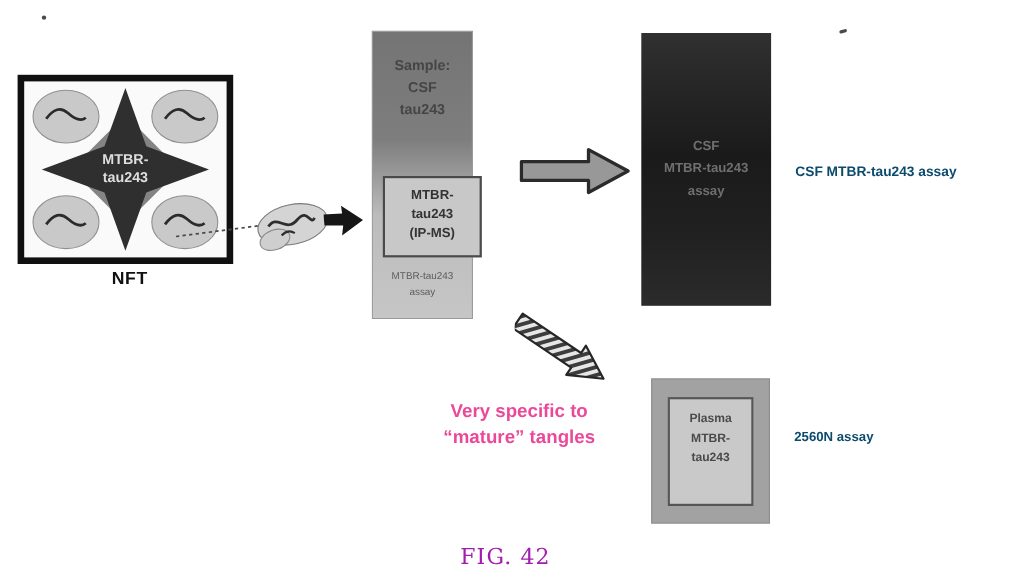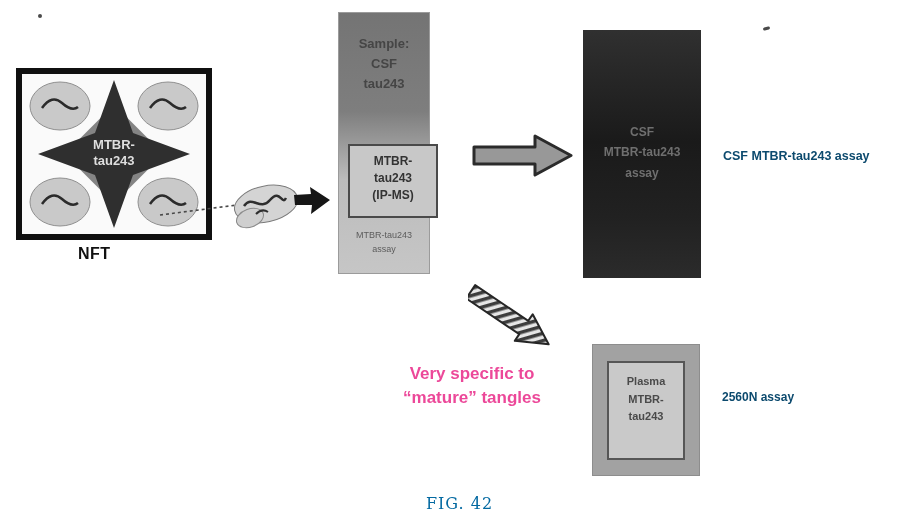--- a/index.html
+++ b/index.html
@@ -5,30 +5,30 @@
   html,body{margin:0;padding:0;background:#ffffff;}
   .page{position:relative;width:919px;height:521px;background:#ffffff;overflow:hidden;
         font-family:"Liberation Sans",sans-serif;}
   .mark{position:absolute;background:#4a4a4a;}
   .mark-1{left:38px;top:14px;width:4px;height:4px;border-radius:50%;}
   .mark-2{left:763px;top:27px;width:7px;height:3px;border-radius:2px;transform:rotate(-15deg);}
 
   .nft-box{position:absolute;left:16px;top:68px;width:196px;height:172px;
            border:6px solid #101010;background:#fafafa;box-sizing:border-box;}
   .nft-box svg{width:100%;height:100%;display:block;}
-  .nft-label{position:absolute;left:78px;top:245px;width:80px;
+  .nft-label{position:absolute;left:78px;top:245px;width:80px;text-align:center;
              font-size:16px;font-weight:bold;color:#111;letter-spacing:.5px;}
 
   .dotted-connector{position:absolute;left:158px;top:196px;width:82px;height:26px;}
   .tangle-blob{position:absolute;left:226px;top:178px;width:76px;height:56px;}
   .arrow-small{position:absolute;left:294px;top:184px;width:38px;height:32px;}
 
   .panel{position:absolute;box-sizing:border-box;}
   .blur{filter:blur(0.7px);}
-  .panel-center{left:338px;top:12px;width:92px;height:262px;
+  .panel-center{left:338px;top:28px;width:92px;height:262px;
     background:linear-gradient(180deg,#747474 0%,#7e7e7e 38%,#9a9a9a 50%,#bcbcbc 64%,#c6c6c6 100%);
     box-shadow:inset 0 0 0 1px #9b9b9b;}
   .pc-top{position:absolute;top:22px;left:0;right:0;text-align:center;color:#454545;
           font-weight:bold;font-size:13px;line-height:1.55;}
   .pc-box{position:absolute;left:10px;top:132px;width:90px;height:74px;background:#c8c8c8;
           border:2px solid #4a4a4a;color:#333;font-weight:bold;font-size:12px;text-align:center;
           padding-top:7px;box-sizing:border-box;line-height:1.4;}
   .pc-foot{position:absolute;left:0;right:0;top:216px;text-align:center;color:#5c5c5c;
            font-size:9px;line-height:1.6;}
 
@@ -50,21 +50,21 @@
 
   .panel-bottom{left:592px;top:344px;width:108px;height:132px;background:#a2a2a2;
                 box-shadow:inset 0 0 0 1px #8d8d8d;}
   .pb-box{position:absolute;left:15px;top:17px;width:78px;height:99px;background:#c9c9c9;
           border:2px solid #565656;box-sizing:border-box;text-align:center;color:#4a4a4a;
           font-weight:bold;font-size:11px;padding-top:10px;line-height:1.6;}
 
   .plasma-label{left:722px;top:389px;width:195px;font-size:12px;line-height:1.35;}
 
   .caption{position:absolute;left:50%;top:494px;transform:translateX(-50%);
-           font-family:"DejaVu Serif","Liberation Serif",serif;font-size:16px;color:#0369a1;
+           font-family:"DejaVu Serif","Liberation Serif",serif;font-size:20px;color:#a21caf;
            letter-spacing:1px;}
 </style>
 </head>
 <body>
 
 <div class="page">
 
   <span class="mark mark-1"></span>
   <span class="mark mark-2"></span>
 

